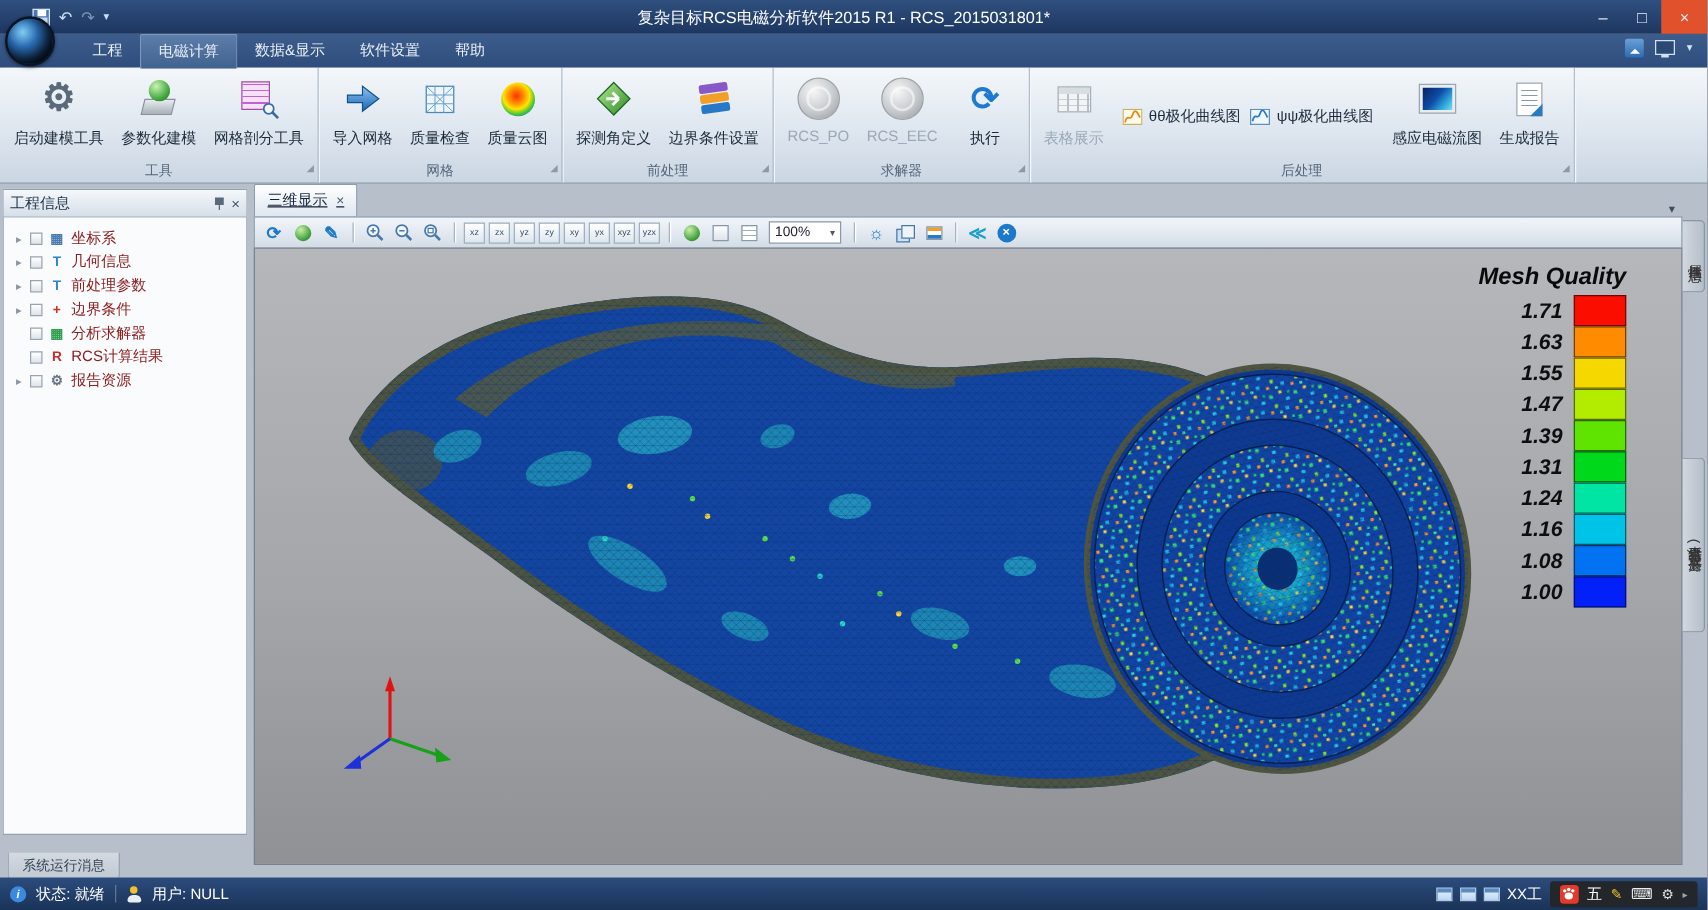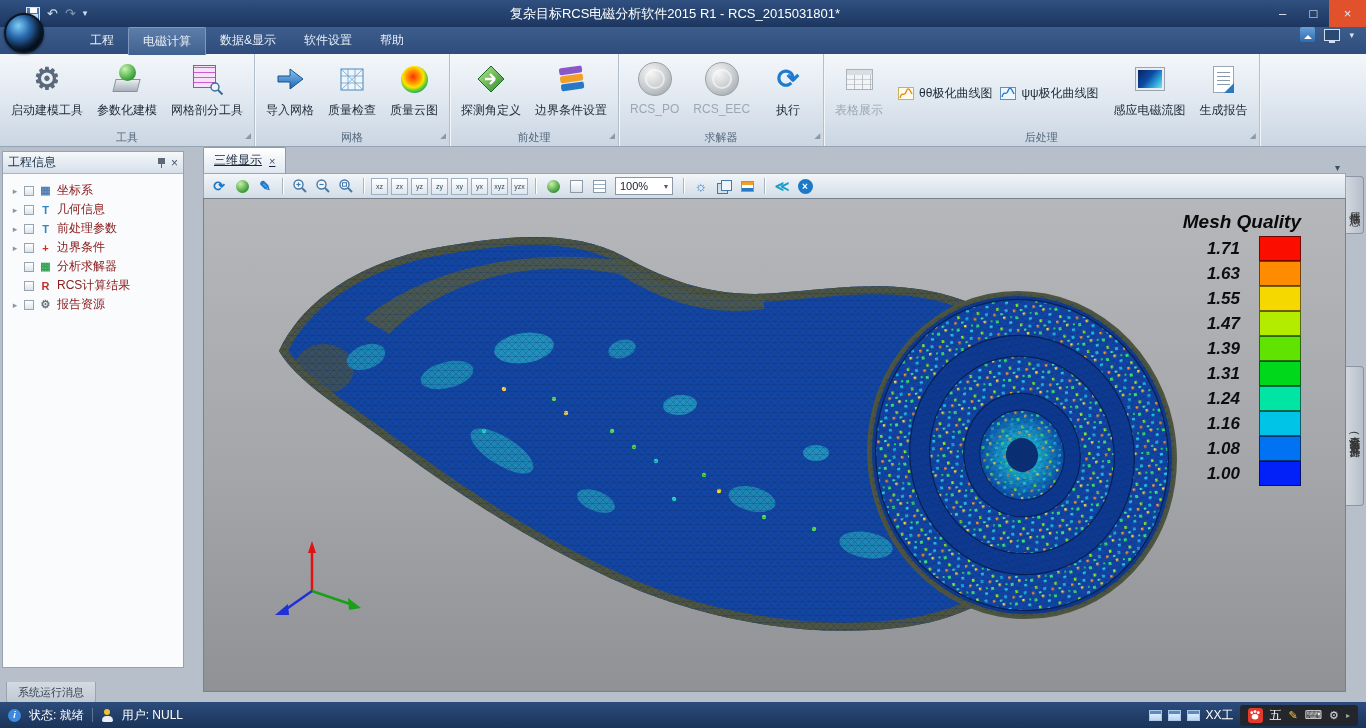--- a/index.html
+++ b/index.html
@@ -17,22 +17,22 @@
   .qbtn { font-size:13px; color:#cfe0f2; line-height:1; }
   .qbtn.dim { color:#8098b4; }
   .qbtn.small { font-size:9px; }
   .title { position:absolute; left:0; right:16px; text-align:center; font-size:13px; pointer-events:none; }
   .winbtns { margin-left:auto; display:flex; height:100%; z-index:2; }
   .wbtn { width:31px; display:flex; align-items:center; justify-content:center; font-size:13px; color:#e8eef6; }
   .wbtn.close { background:#e0512c; width:37px; }
 
   
   .tabrow { position:absolute; top:27px; left:0; right:0; height:27px;
-            background:linear-gradient(#3d5d8d,#2e4d7c); display:flex; align-items:flex-start;
-            padding-left:76px; color:#e8eef6; z-index:20; }
+            background:linear-gradient(#3d5d8d,#2e4d7c); display:flex; align-items:center;
+            padding-left:60px; color:#e8eef6; z-index:20; }
   .mtab { padding:5px 14px 5px; font-size:12px; }
   .mtab.active { background:linear-gradient(#5d7dab,#40628e); border:1px solid #7d97bd; border-bottom:none;
                  border-radius:2px 2px 0 0; }
   .tr-right { margin-left:auto; display:flex; gap:9px; align-items:center; padding:0 12px 5px; }
   .chevbox { width:15px; height:15px; border-radius:2px; background:linear-gradient(#6aa0d8,#2c6cb0); position:relative; }
   .chevbox::after { content:""; position:absolute; top:4px; left:3.5px; border:4px solid transparent; border-bottom-color:#fff; }
   .monitor { width:16px; height:12px; border:1px solid #cfe0f0; background:#2a4a74; position:relative; }
   .monitor::after { content:""; position:absolute; left:4px; bottom:-3px; width:6px; height:2px; background:#cfe0f0; }
   .caret { font-size:9px; color:#d8e4f0; }
 
@@ -79,21 +79,21 @@
   .sbtn { display:flex; align-items:center; gap:5px; font-size:12px; color:#1c2b3a; white-space:nowrap; }
   .emap-ic { width:28px; height:22px; border:2px solid #e8edf2; outline:1px solid #9aa6b2;
         background:linear-gradient(130deg,#06235e,#0e4ba6 45%,#2fa8dc 75%,#7de0f0); }
   .report-ic { width:21px; height:27px; background:#fff; border:1px solid #9aa6b4; position:relative; }
   .report-ic::before { content:""; position:absolute; left:3px; right:3px; top:5px; height:15px;
         background:repeating-linear-gradient(#8899aa 0 1px,rgba(0,0,0,0) 1px 4px); }
   .report-ic::after { content:""; position:absolute; right:-1px; bottom:-1px;
         border-style:solid; border-width:0 0 10px 10px; border-color:transparent transparent #2a7ac0 transparent; }
 
   
-  .leftpanel { position:absolute; top:151px; left:2px; width:182px; height:517px;
+  .leftpanel { position:absolute; top:151px; left:2px; width:196px; height:517px;
                background:#fafbfd; border:1px solid #95a2b2; display:flex; flex-direction:column; }
   .phead { height:22px; background:linear-gradient(#f5f8fb,#d6dfe9); border-bottom:1px solid #aab6c4;
            display:flex; align-items:center; padding:0 5px; font-size:12px; color:#21374e; gap:5px; }
   .phead .ptitle { flex:1; }
   .pin { width:9px; height:11px; position:relative; }
   .pin::before { content:""; position:absolute; top:1px; left:1px; width:7px; height:6px; background:#5a6a7a; }
   .pin::after { content:""; position:absolute; top:7px; left:4px; width:1px; height:4px; background:#5a6a7a; }
   .pclose { font-size:12px; color:#44566a; }
   .ptree { padding:7px 2px; }
   .titem { display:flex; align-items:center; height:19px; font-size:12px; color:#8b2020; gap:4px; padding-left:5px; }
@@ -145,21 +145,21 @@
 
   
   .viewport { position:absolute; top:198px; left:203px; width:1143px; height:494px;
               border:1px solid #78828e; overflow:hidden;
               background:linear-gradient(180deg,#b5b7ba 0%,#a4a6a9 55%,#8f9194 100%); }
   .viewport svg.model { position:absolute; inset:0; }
 
   .legend { position:absolute; top:12px; right:44px; }
   .legend-title { font-size:19px; font-weight:bold; font-style:italic; color:#0a0a0a; text-align:center; margin-bottom:3px; }
   .lrow { display:flex; align-items:center; justify-content:flex-end; height:25px; }
-  .lval { font-size:17px; font-weight:bold; font-style:italic; color:#0e0e0e; padding-right:19px; }
+  .lval { font-size:17px; font-weight:bold; font-style:italic; color:#0e0e0e; padding-right:9px; }
   .lswatch { width:42px; height:25px; border:1px solid rgba(0,0,0,.55); }
 
   
   .sidetab { position:absolute; left:1346px; width:18px; background:linear-gradient(90deg,#d2d8e0,#b6bec8);
              border:1px solid #8a96a4; border-left:none; border-radius:0 4px 4px 0;
              writing-mode:vertical-rl; font-size:11px; color:#333; display:flex; align-items:center;
              justify-content:center; padding:8px 0; letter-spacing:1px; }
   .sidetab.top { top:176px; height:58px; }
   .sidetab.mid { top:366px; height:140px; }
   .btab { position:absolute; left:6px; top:682px; padding:3px 11px; font-size:11px; color:#334455;

